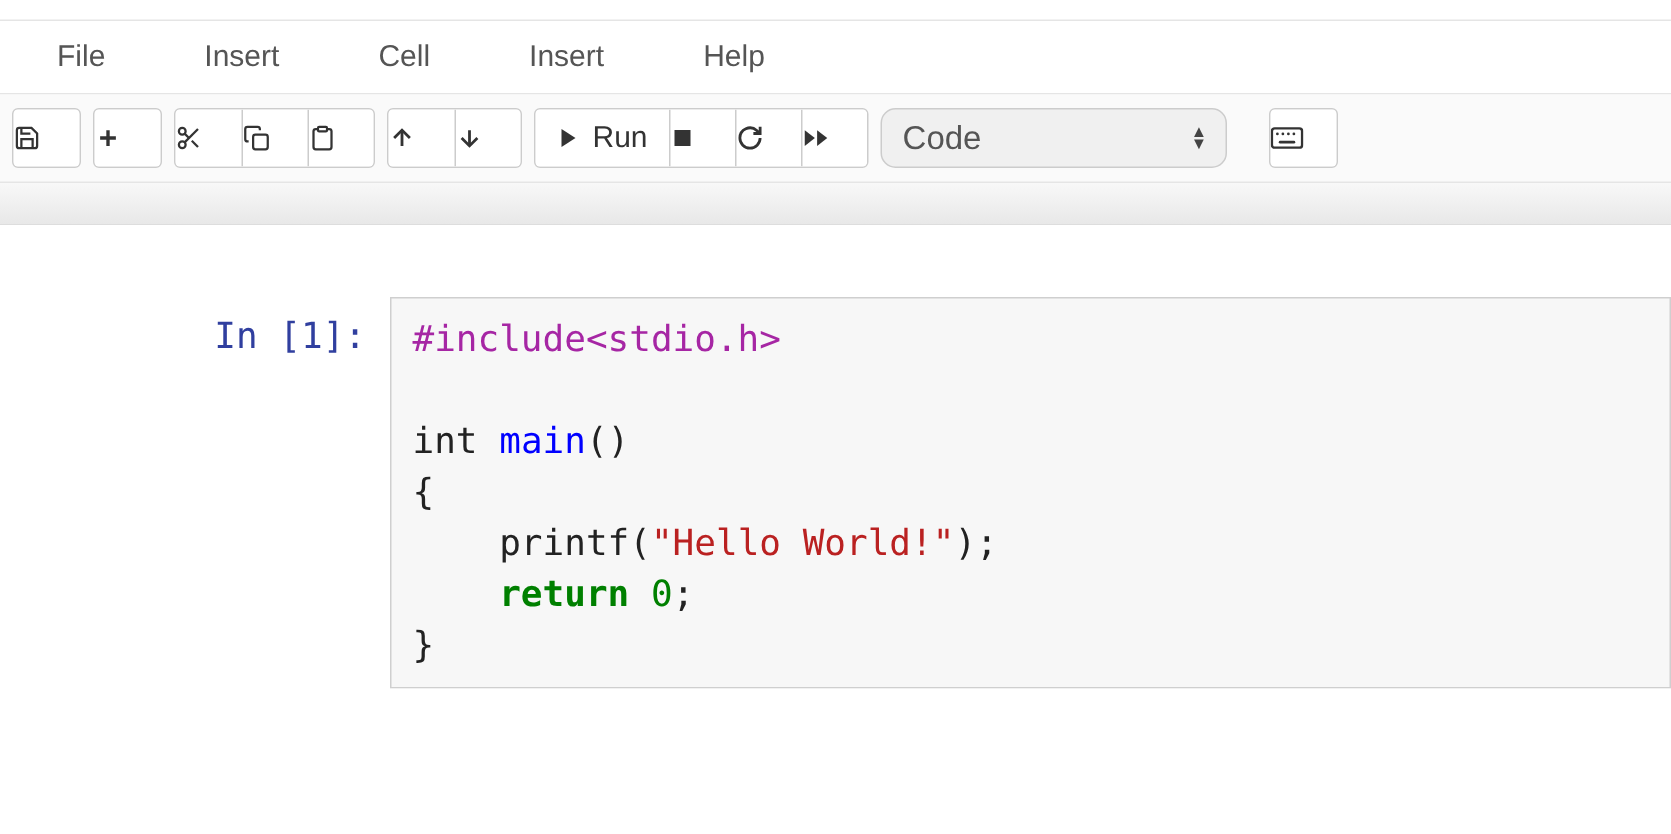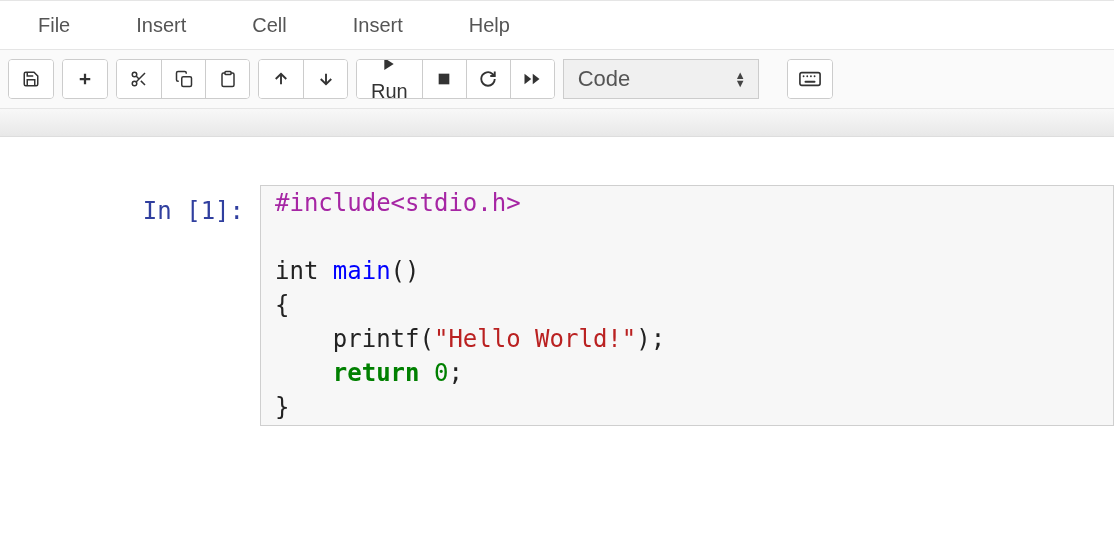--- a/index.html
+++ b/index.html
@@ -10,20 +10,21 @@
       overflow: hidden;
     }
     .menu-bar {
       display: flex;
       align-items: center;
       height: 50px;
       padding: 0 20px;
       border-top: 1px solid #e5e5e5;
       border-bottom: 1px solid #e5e5e5;
       background: #fff;
+      margin-top: 13px;
     }
     .menu-item {
       padding: 8px 18px;
       margin-right: 30px;
       font-size: 20px;
       color: #555;
       cursor: pointer;
     }
     .toolbar {
       display: flex;
@@ -38,44 +39,42 @@
       border: 1px solid #ccc;
       border-radius: 4px;
       overflow: hidden;
       background: #fff;
     }
     .tool-btn {
       width: 44px;
       height: 38px;
       display: flex;
       align-items: center;
-      justify-content: center;
       background: #fff;
       color: #333;
       cursor: pointer;
       font-size: 18px;
-      flex-direction: column;
     }
     .tool-group .tool-btn + .tool-btn {
       border-left: 1px solid #ccc;
     }
     .tool-btn.run {
       width: auto;
       padding: 0 14px;
       gap: 8px;
       font-size: 20px;
     }
     .run-label { font-size: 20px; color: #333; }
     .select-wrap {
       position: relative;
       border: 1px solid #ccc;
-      border-radius: 0;
+      border-radius: 10px;
       background: #f0f0f0;
       height: 40px;
-      width: 196px;
+      width: 231px;
       display: flex;
       align-items: center;
       padding: 0 14px;
       color: #555;
       font-size: 22px;
       cursor: pointer;
     }
     .select-arrows {
       position: absolute;
       right: 12px;
@@ -106,21 +105,21 @@
       font-family: Menlo, Consolas, "DejaVu Sans Mono", monospace;
       font-size: 24px;
       color: #303F9F;
       flex-shrink: 0;
       padding-left: 19px;
     }
     .code-cell {
       flex: 1;
       background: #f7f7f7;
       border: 1px solid #cfcfcf;
-      padding: 0 14px;
+      padding: 10px 14px;
       font-family: Menlo, Consolas, "DejaVu Sans Mono", monospace;
       font-size: 24px;
       line-height: 1.42;
       white-space: pre;
       color: #222;
     }
     .output-cell {
       flex: 1;
       padding: 12px 14px 0 14px;
       font-family: Menlo, Consolas, "DejaVu Sans Mono", monospace;

